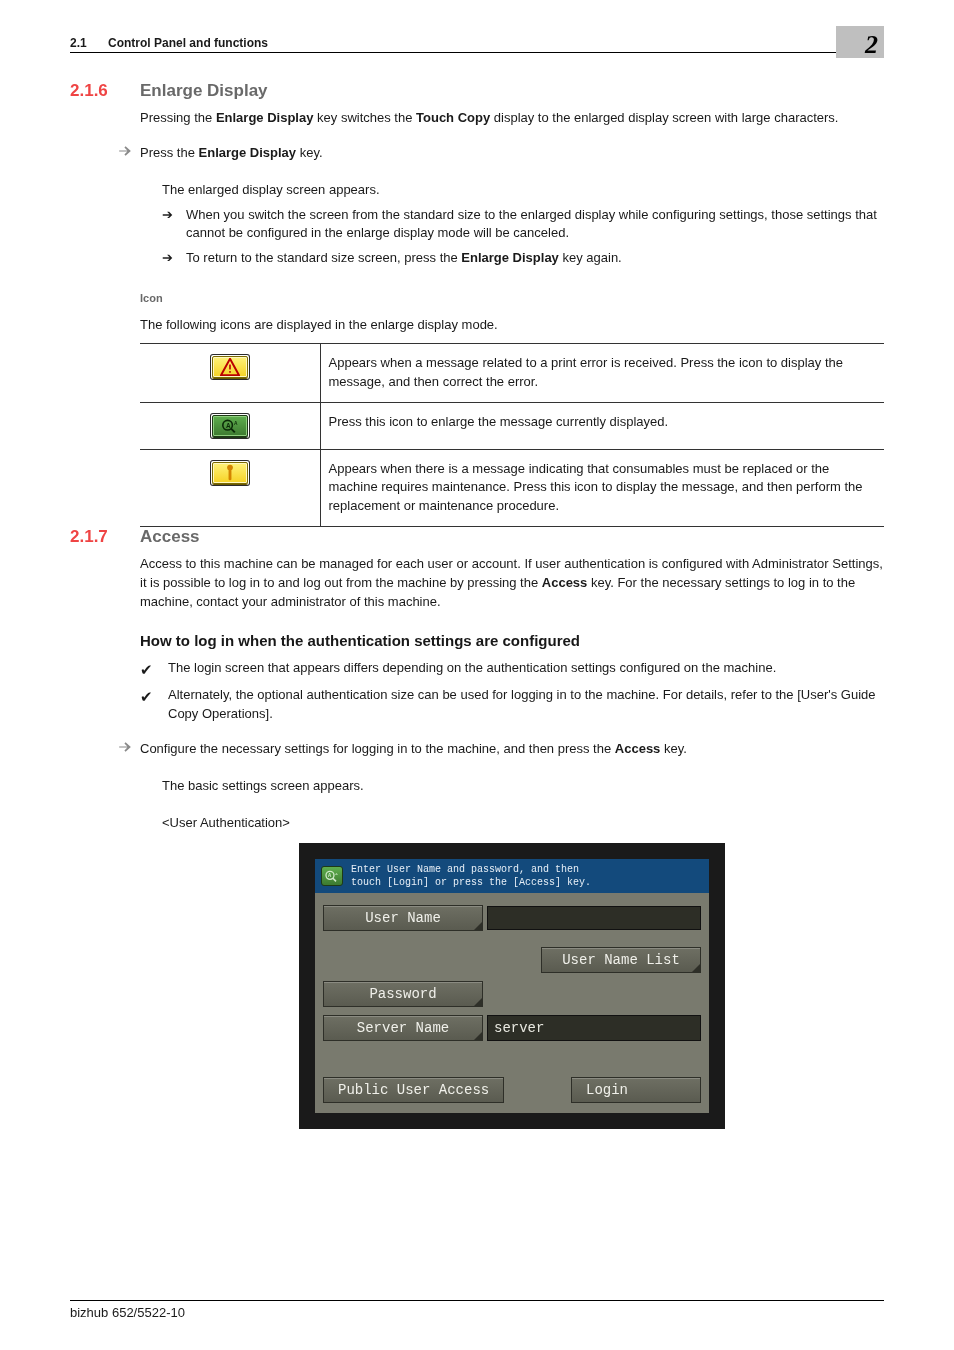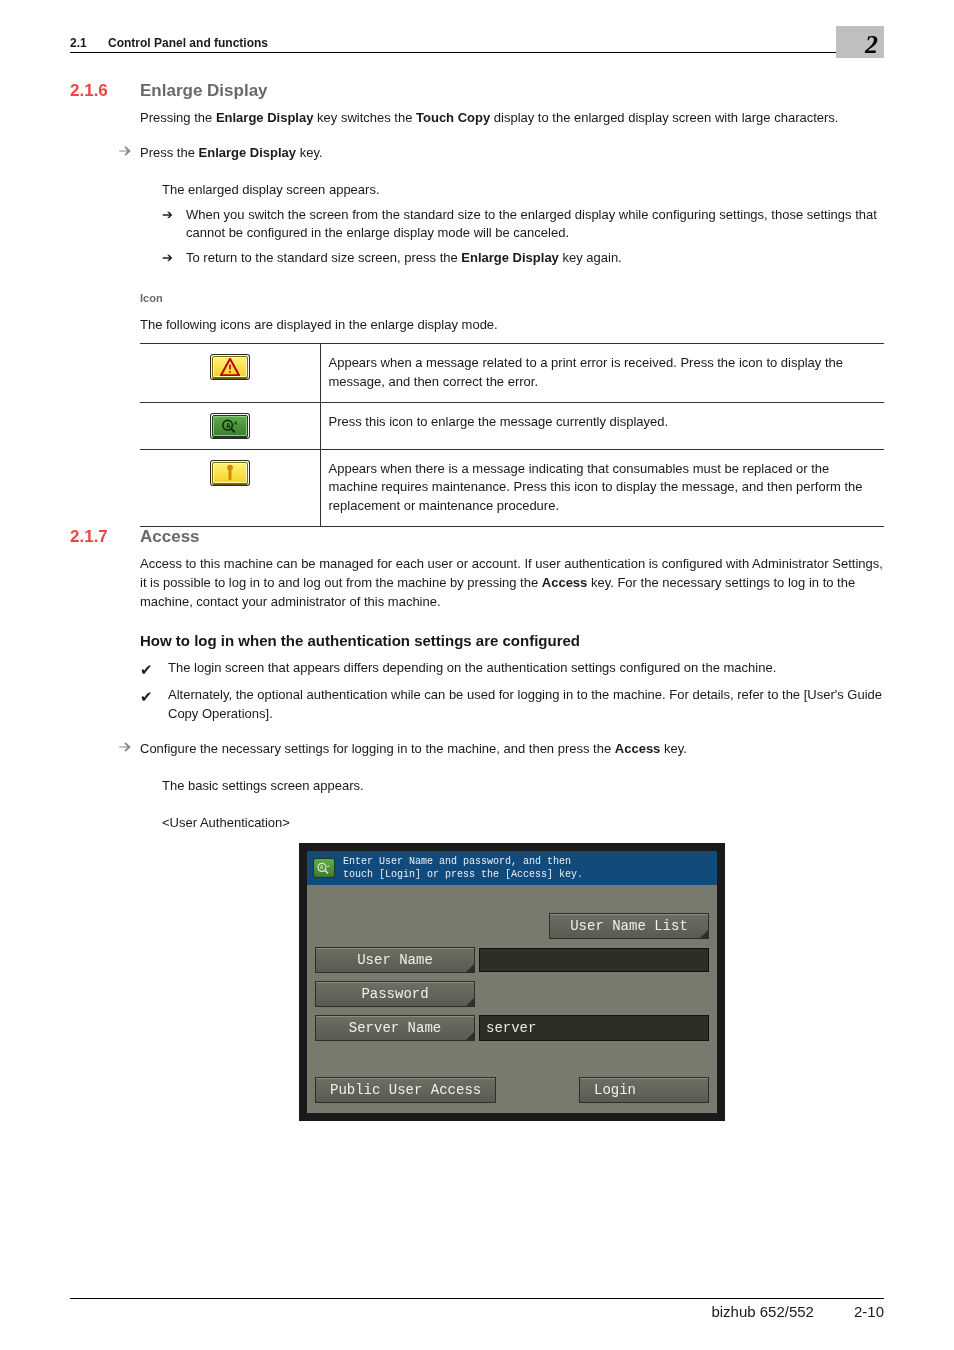--- a/index.html
+++ b/index.html
@@ -97,21 +97,21 @@
     width: 36px; height: 22px;
     display: flex; align-items: center; justify-content: center;
     box-shadow: inset 0 0 0 1px #8fd07e, 0 1px 0 #1e3a16;
   }
 
   
   .shot-wrap { display: flex; justify-content: center; margin-top: 10px; }
   .shot {
     width: 426px;
     background: #1a1a1a;
-    padding: 8px;
+    padding: 16px;
   }
   .shot-inner {
     background: #797a6e;
   }
   .shot-hdr {
     background: #134a7c;
     color: #e6eef6;
     font-family: "Courier New", monospace;
     font-size: 10px;
     padding: 4px 6px;
@@ -190,22 +190,22 @@
   }
   .shot-footer {
     display: flex; justify-content: space-between;
     padding-top: 28px;
   }
 
   .ftr {
     position: absolute;
     left: 70px; right: 70px; bottom: 30px;
     border-top: 1px solid #000;
-    display: flex; justify-content: flex-end;
-    font-size: 15px; padding-top: 4px; gap: 40px;
+    display: flex; justify-content: flex-start;
+    font-size: 13px; padding-top: 4px;
   }
 </style>
 </head>
 <body>
 
 <div class="page">
 
   <div class="hdr">
     <div class="hdr-left">
       <span class="sec">2.1</span>
@@ -308,21 +308,21 @@
     </p>
 
     <div class="h4txt">How to log in when the authentication settings are configured</div>
 
     <div class="check">
       <span class="c-mark">✔</span>
       <div>The login screen that appears differs depending on the authentication settings configured on the machine.</div>
     </div>
     <div class="check">
       <span class="c-mark">✔</span>
-      <div>Alternately, the optional authentication while can be used for logging in to the machine. For details, refer to the [User's Guide Copy Operations].</div>
+      <div>Alternately, the optional authentication size can be used for logging in to the machine. For details, refer to the [User's Guide Copy Operations].</div>
     </div>
 
     <div class="step">
       <span class="arrow-icon">
         <svg class="arrow-svg" viewBox="0 0 24 24">
             <path d="M2 11h14l-5-5 2-2 9 8-9 8-2-2 5-5H2z" fill="#8a8a8a"></path>
           </svg>
       </span>
       <div class="step-body">
         <span>Configure the necessary settings for logging in to the machine, and then press the </span><b>Access</b><span> key.</span>
@@ -344,31 +344,31 @@
                     <text x="17" y="9" font-size="6" fill="#cfe9c8">A</text>
                   </svg>
               </span>
             </span>
             <span>
               <span>Enter User Name and password, and then</span><br>
               <span>touch [Login] or press the [Access] key.</span>
             </span>
           </div>
           <div class="shot-body">
-            <div class="shot-row" style="margin-top:16px;">
-              <div class="shot-btn-right">
-                  <div class="shot-btn tab" style="min-width:160px;text-align:center;">User Name List</div>
-                </div>
-            </div>
             <div class="shot-row">
               <div class="shot-lbl">
                   <div class="shot-lbl-btn tab">User Name</div>
                 </div>
               <div class="shot-field"></div>
             </div>
+            <div class="shot-row" style="margin-top:16px;">
+              <div class="shot-btn-right">
+                  <div class="shot-btn tab" style="min-width:160px;text-align:center;">User Name List</div>
+                </div>
+            </div>
             <div class="shot-row">
               <div class="shot-lbl">
                   <div class="shot-lbl-btn tab">Password</div>
                 </div>
             </div>
             <div class="shot-row">
               <div class="shot-lbl">
                   <div class="shot-lbl-btn tab">Server Name</div>
                 </div>
               <div class="shot-field">server</div>

